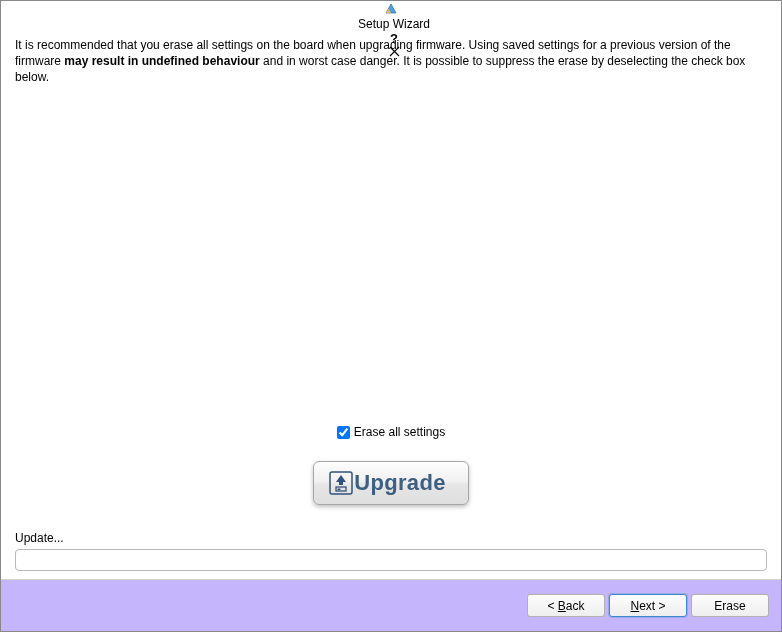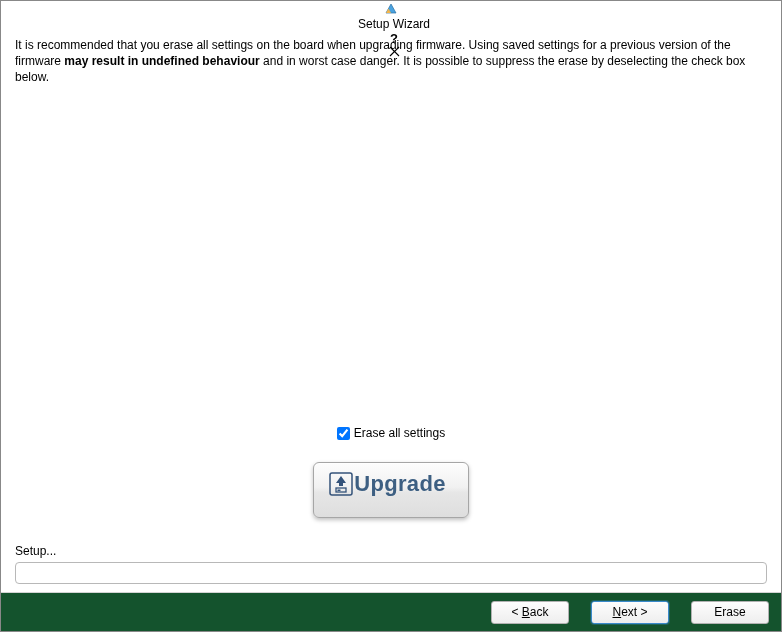--- a/index.html
+++ b/index.html
@@ -97,21 +97,21 @@
     }
     .checkbox-row input[type="checkbox"] {
       width: 13px;
       height: 13px;
       cursor: pointer;
     }
     .upgrade-btn {
       display: flex;
       align-items: center;
       gap: 0;
-      padding: 8px 22px 20px 14px;
+      padding: 8px 22px 8px 14px;
       background: linear-gradient(to bottom, #fdfdfd 0%, #f1f1f1 45%, #e6e6e6 55%, #dedede 100%);
       border: 1px solid #a6a6a6;
       border-radius: 6px;
       box-shadow: 0 2px 4px rgba(0,0,0,0.25), inset 0 1px 0 rgba(255,255,255,0.8);
       cursor: pointer;
       font-family: inherit;
     }
     .upgrade-btn .upgrade-icon {
       width: 26px;
       height: 26px;
@@ -134,28 +134,28 @@
       margin-bottom: 4px;
     }
     .progress-bar {
       width: 100%;
       height: 22px;
       border: 1px solid #b8b8b8;
       border-radius: 4px;
       background: #ffffff;
     }
     .footer {
-      height: 39px;
+      height: 52px;
       border-top: 1px solid #d4d4d4;
       display: flex;
       align-items: center;
       justify-content: flex-end;
       padding: 0 12px;
-      gap: 22px;
-      background: #14532d;
+      gap: 4px;
+      background: #c4b5fd;
     }
     .footer button {
       min-width: 78px;
       height: 23px;
       font-size: 12px;
       font-family: inherit;
       background: linear-gradient(to bottom, #fdfdfd, #eeeeee);
       border: 1px solid #b1b1b1;
       border-radius: 3px;
       cursor: pointer;
@@ -208,21 +208,21 @@
           <polygon points="13,5 18,12 15,12 15,15 11,15 11,12 8,12" fill="#34537a"></polygon>
           <rect x="8" y="17" width="10" height="4" fill="none" stroke="#34537a" stroke-width="1.3"></rect>
           <rect x="9.5" y="18.5" width="3" height="1.5" fill="#34537a"></rect>
         </svg>
       </span>
       <span class="upgrade-label">Upgrade</span>
     </button>
   </div>
 
   <div class="status-area">
-    <div class="status-text">Setup...</div>
+    <div class="status-text">Update...</div>
     <div class="progress-bar"></div>
   </div>
 </div>
 
 <div class="footer">
   <button><span>&lt; </span><span class="u">B</span><span>ack</span></button>
   <button class="default"><span class="u">N</span><span>ext &gt;</span></button>
   <button>Erase</button>
 </div>
 

